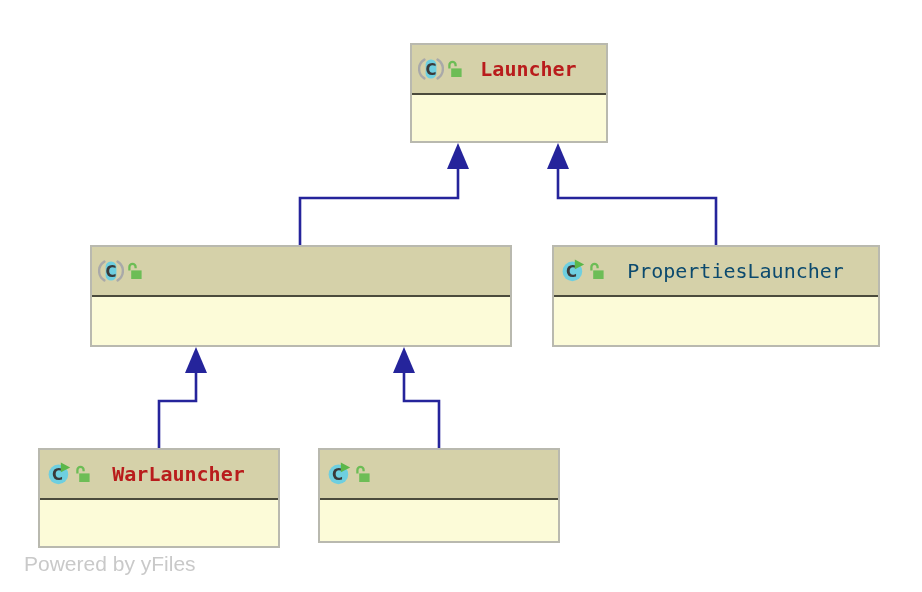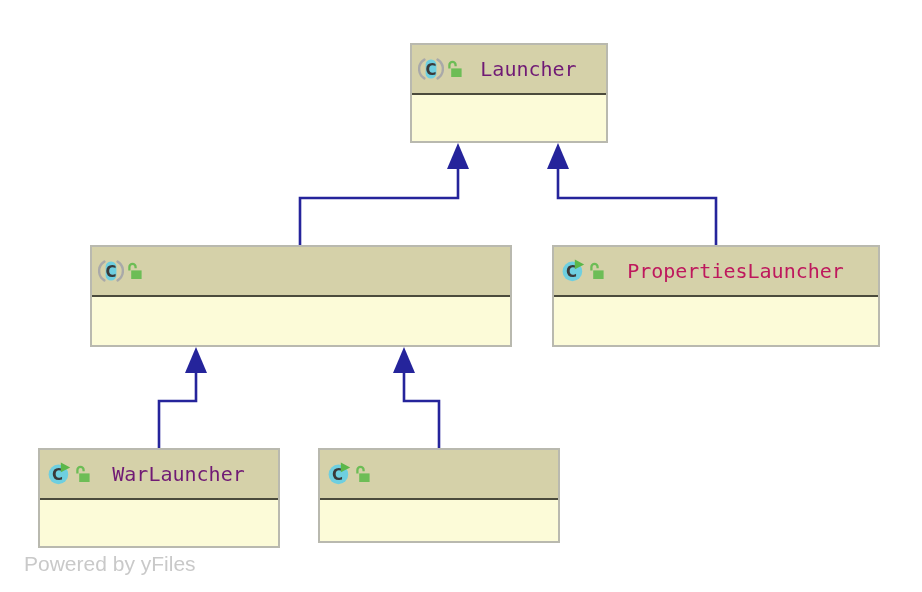--- a/index.html
+++ b/index.html
@@ -73,22 +73,22 @@
   
   .uml-name {
     flex: 1 1 auto;
     text-align: center;
     font-family: "DejaVu Sans Mono", monospace;
     font-size: 20px;
     letter-spacing: 0px;
     white-space: nowrap;
     padding-right: 10px;
   }
-  .name-blue  { color: #701a75; }
-  .name-dark  { color: #be185d; }
+  .name-blue  { color: #b91c1c; font-weight: bold; }
+  .name-dark  { color: #0c4a6e; }
 
   
   #watermark {
     position: absolute;
     left: 24px;
     top: 552px;
     font-family: "Liberation Sans", sans-serif;
     font-size: 21px;
     color: #c9c9c9;
     white-space: nowrap;

